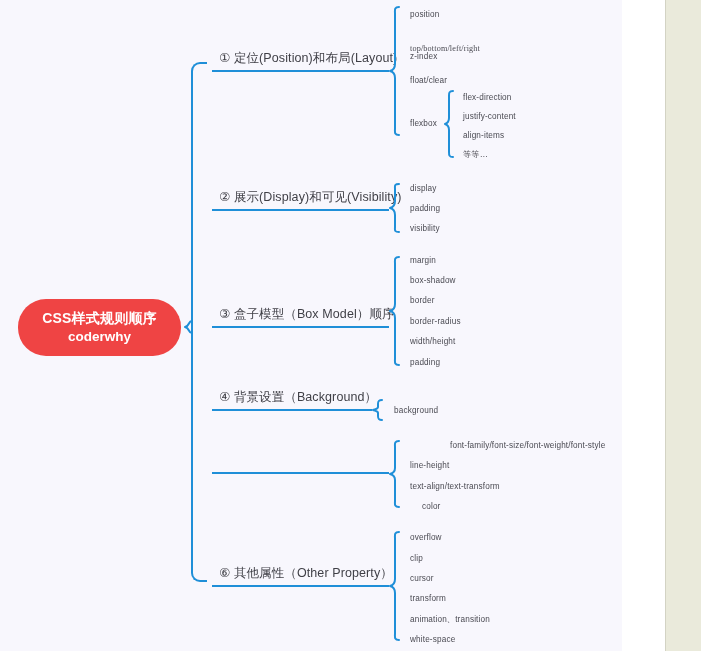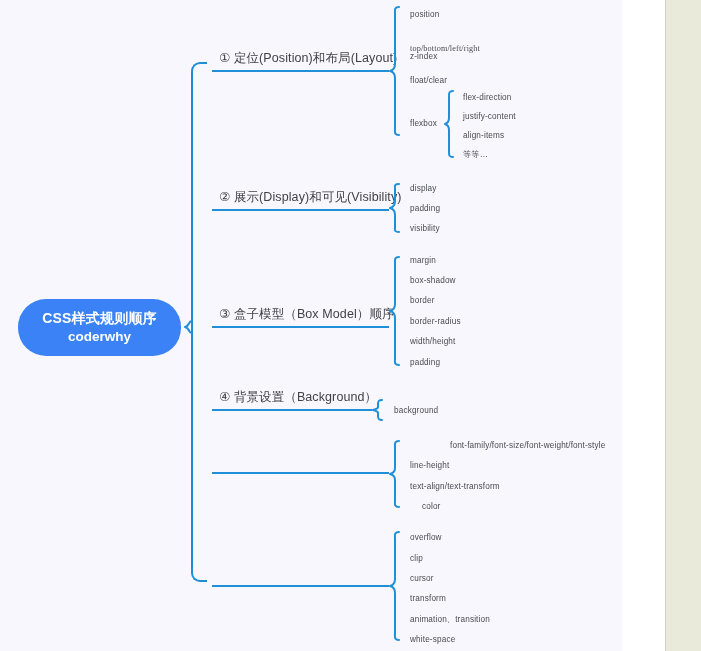--- a/index.html
+++ b/index.html
@@ -35,21 +35,21 @@
     background: #eaeadb;
     border-left: 1px solid #d3d3c4;
     box-sizing: border-box;
   }
 
   
   .root-node {
     position: absolute;
     left: 18px; top: 299px;
     width: 163px; height: 57px;
-    background: #3b82f6;
+    background: #ef4444;
     border-radius: 28px;
     display: flex;
     flex-direction: column;
     align-items: center;
     justify-content: center;
     color: #ffffff;
     box-sizing: border-box;
   }
   .root-line-1 {
     font-size: 14px;
@@ -213,20 +213,21 @@
     <svg width="11" height="68" viewBox="0 0 11 68">
       <path d="M10 1 C5 1, 6 4, 6 7 L6 28 C6 31, 5 33, 1 34 C5 35, 6 37, 6 40 L6 61 C6 64, 5 67, 10 67" fill="none" stroke="#1f8fd8" stroke-width="2" stroke-linecap="round" stroke-linejoin="round"></path>
     </svg>
   </div>
 
   <div class="leaf" style="left:410px; top:441px;padding-left:40px;">font-family/font-size/font-weight/font-style</div>
   <div class="leaf" style="left:410px; top:461px;">line-height</div>
   <div class="leaf" style="left:410px; top:482px;">text-align/text-transform</div>
   <div class="leaf" style="left:410px; top:502px;margin-left:12px;">color</div>
 
+  <div class="branch-label" style="left:219px; top:565px;">⑥ 其他属性（Other Property）</div>
   <div class="branch-underline" style="left:212px; top:585px; width:177px;"></div>
 
   <div class="brace" style="left:389px; top:531px;">
     <svg width="11" height="110" viewBox="0 0 11 110">
       <path d="M10 1 C5 1, 6 4, 6 8 L6 48 C6 52, 5 54, 1 55 C5 56, 6 58, 6 62 L6 102 C6 106, 5 109, 10 109" fill="none" stroke="#1f8fd8" stroke-width="2" stroke-linecap="round" stroke-linejoin="round"></path>
     </svg>
   </div>
 
   <div class="leaf" style="left:410px; top:533px;">overflow</div>
   <div class="leaf" style="left:410px; top:554px;">clip</div>

